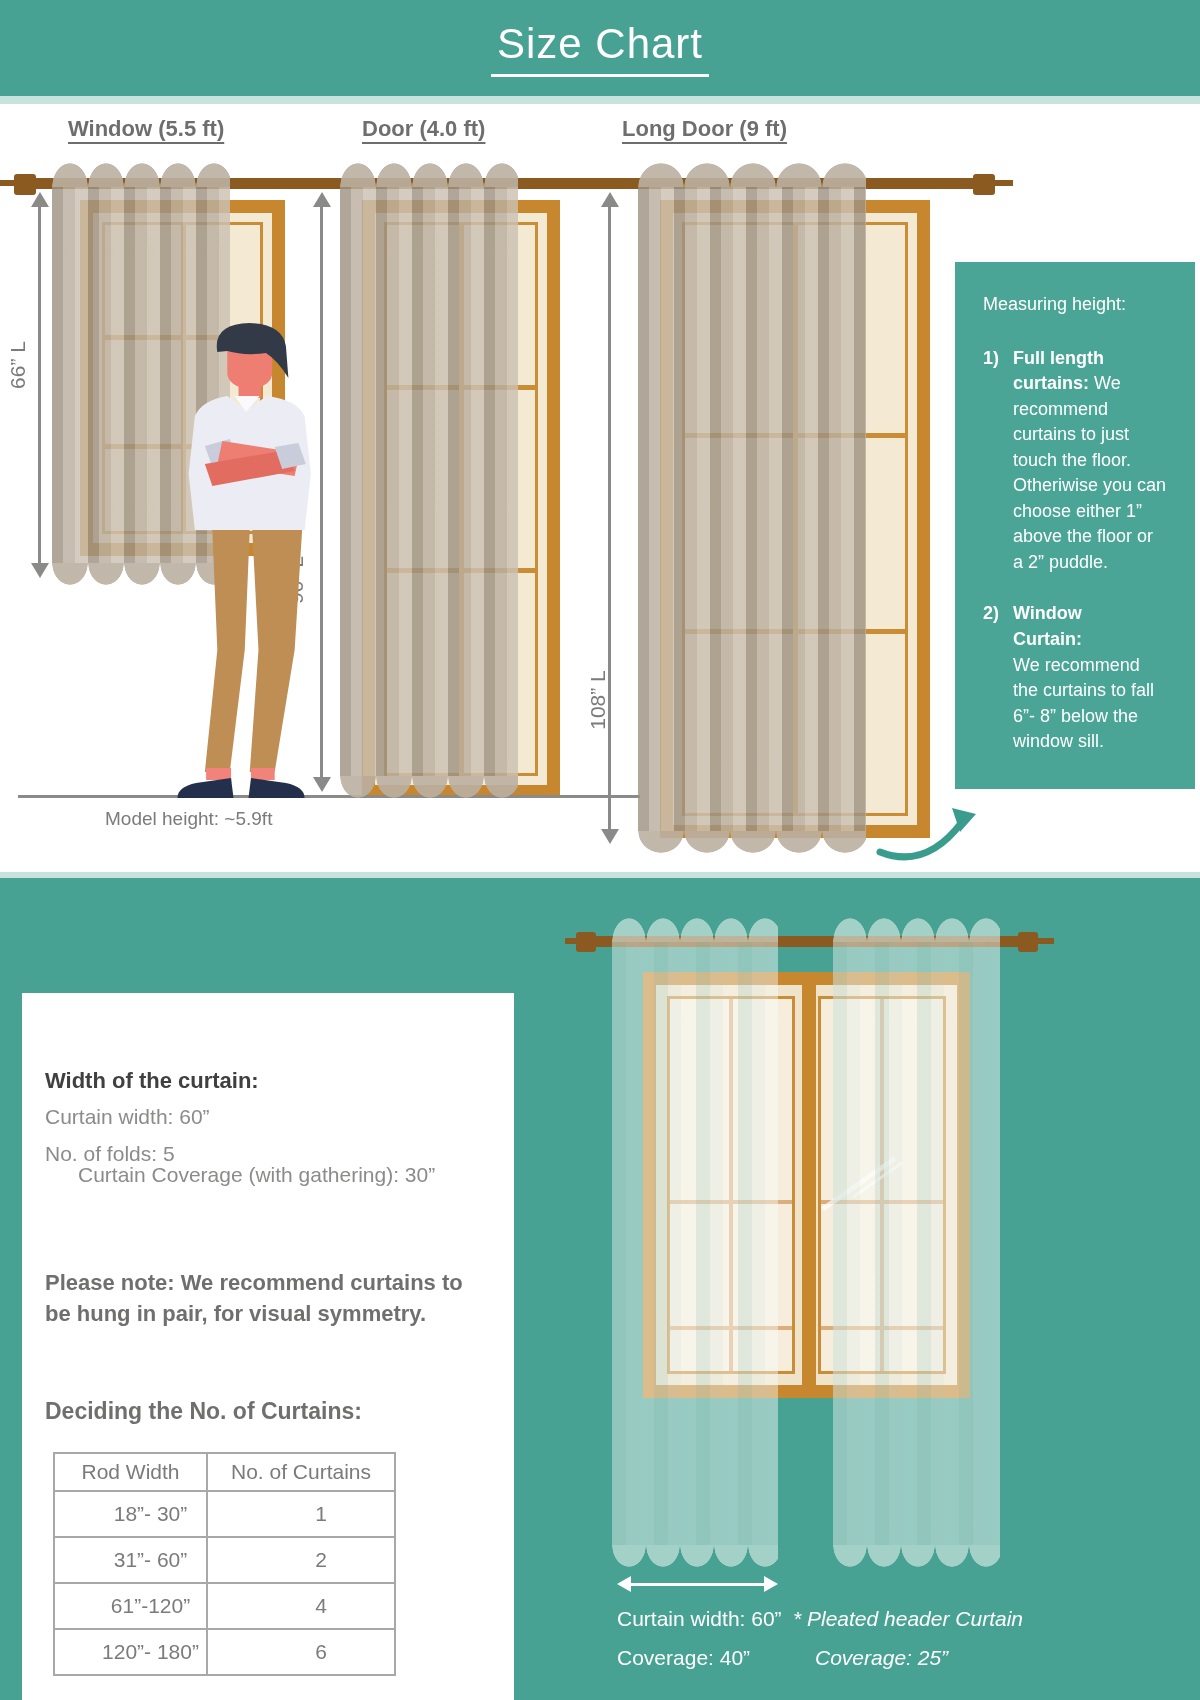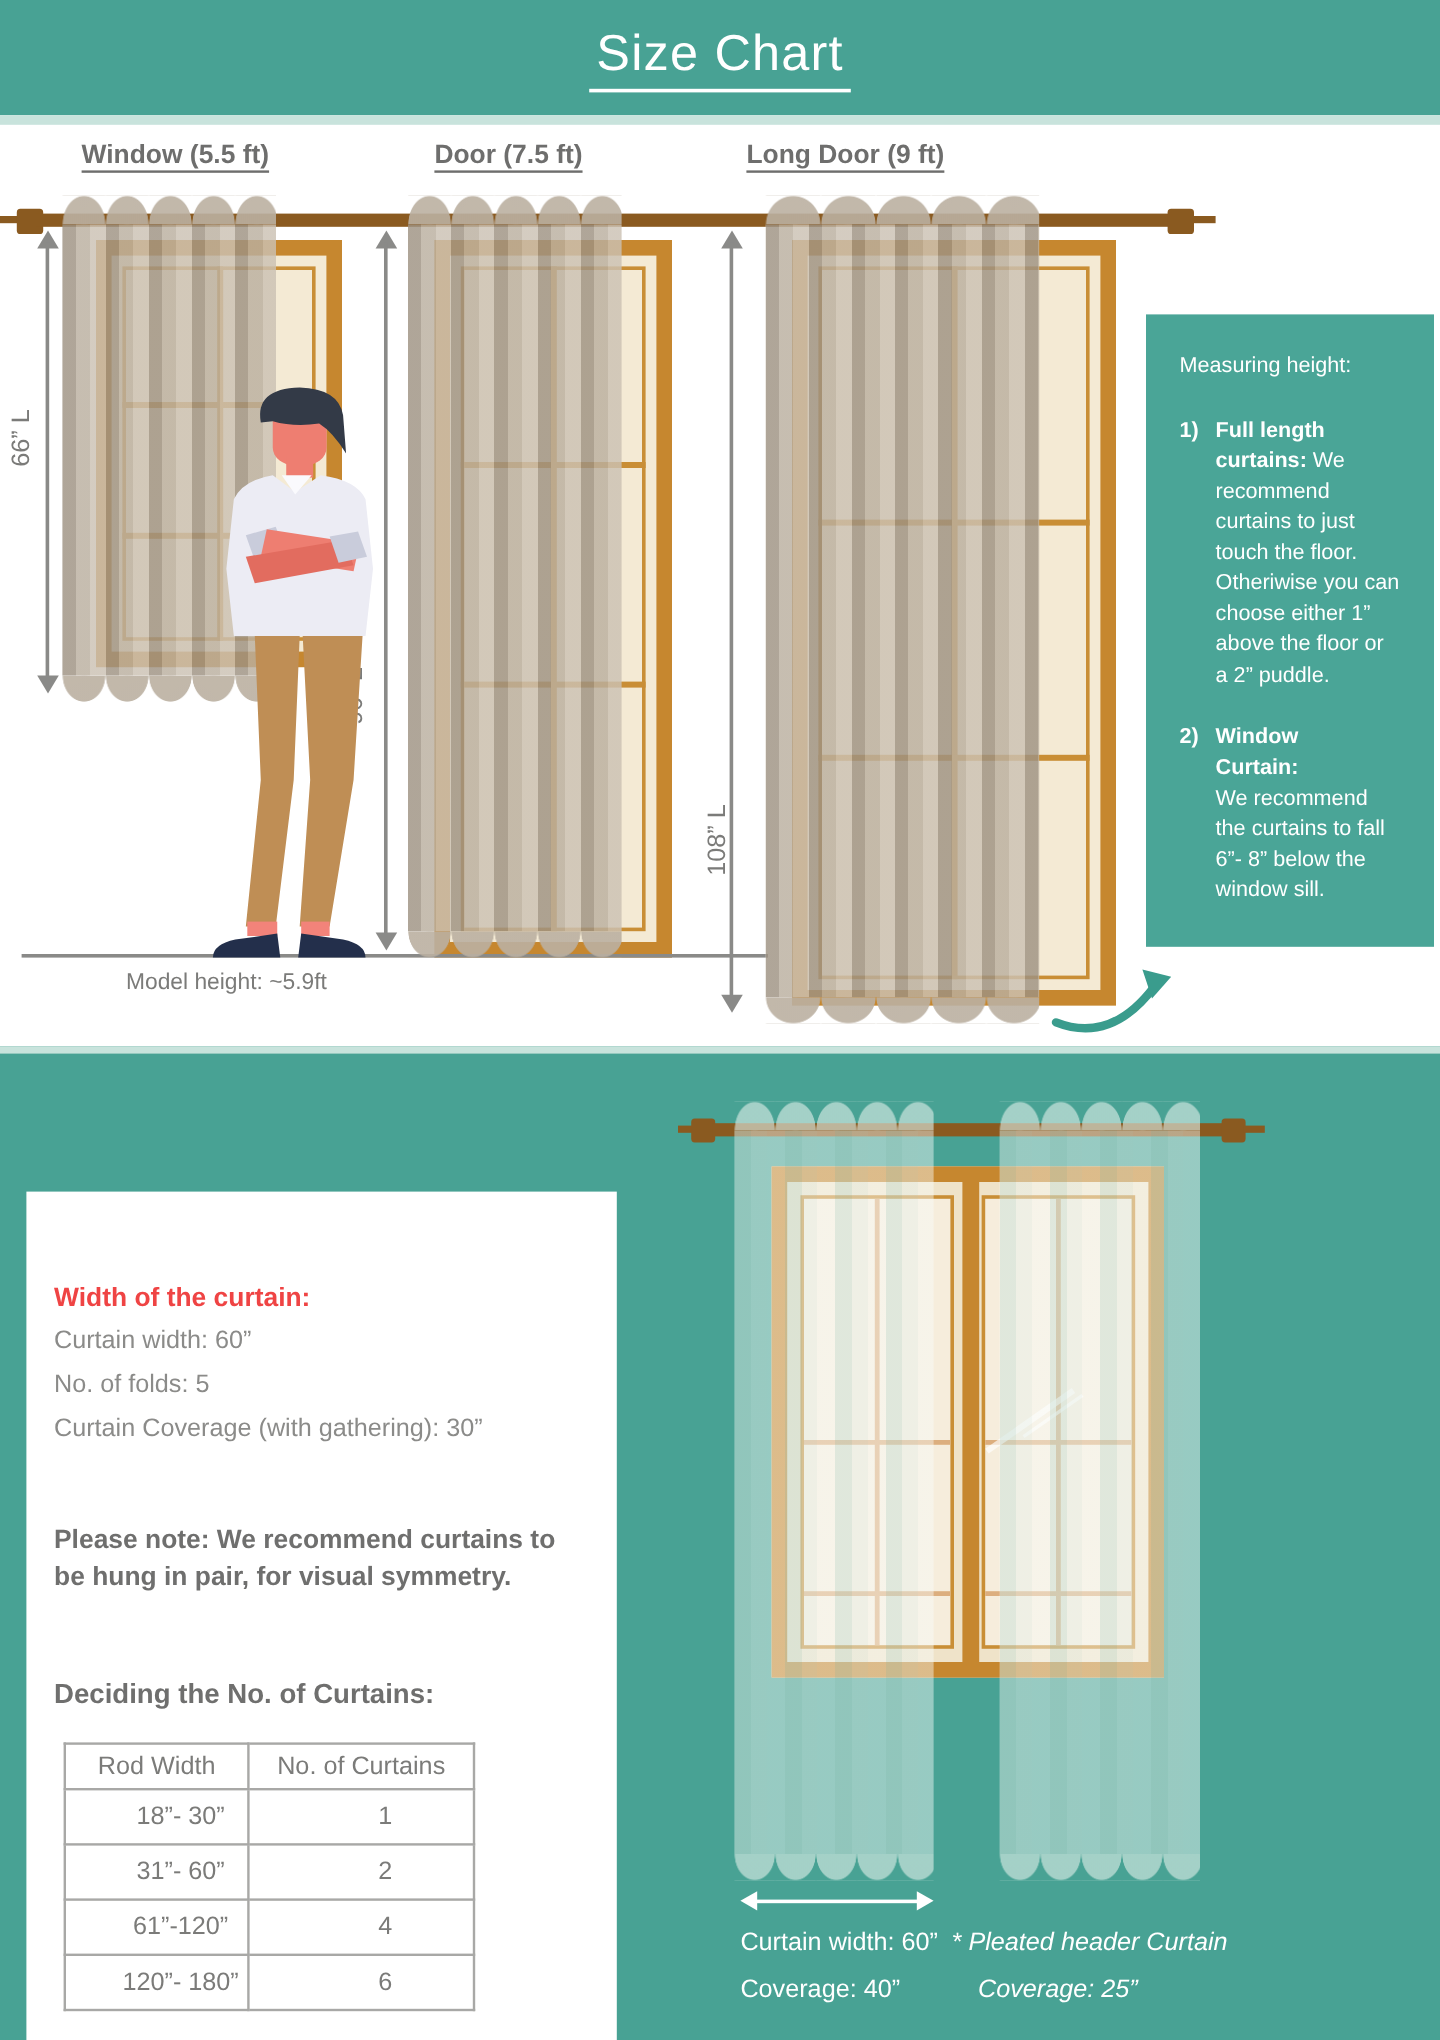--- a/index.html
+++ b/index.html
@@ -55,21 +55,21 @@
   .mh-item .num{width:30px;flex:none;font-weight:bold;}
   .mh-item .txt{width:155px;}
   .mh-item .txt b{font-weight:bold;}
   .blk{display:block;}
   
   .bottom-band{position:absolute;left:0;top:872px;width:1200px;height:828px;background:#48A294;}
   .bottom-edge{position:absolute;left:0;top:872px;width:1200px;height:6px;background:#C8E3DC;}
   .bottom-heading{position:absolute;left:33px;top:928px;margin:0;color:#fff;font-size:27px;font-weight:bold;
       text-decoration:underline;text-underline-offset:7px;text-decoration-thickness:3px;z-index:6;}
   .info-box{position:absolute;left:22px;top:993px;width:492px;height:707px;background:#fff;z-index:6;}
-  .ib-sub{position:absolute;left:23px;top:75px;color:#ef4444;font-size:22px;font-weight:bold;}
+  .ib-sub{position:absolute;left:23px;top:75px;color:#404040;font-size:22px;font-weight:bold;}
   .ib-line{position:absolute;left:23px;color:#8B8B89;font-size:21px;}
   .ib-note{position:absolute;left:23px;top:275px;width:430px;color:#6F6F6E;font-size:22px;font-weight:bold;line-height:1.4;}
   .ib-ttitle{position:absolute;left:23px;top:405px;color:#6F6F6E;font-size:23px;font-weight:bold;}
   .ib-table{position:absolute;left:31px;top:459px;border-collapse:collapse;}
   .ib-table td,.ib-table th{border:2px solid #A8A8A6;color:#7B7B79;font-weight:400;
       font-size:21px;text-align:center;padding:0;}
   .ib-table th{width:151px;height:36px;}
   .ib-table th+th{width:186px;}
   .ib-table td{height:44px;padding-left:40px;}
   
@@ -95,21 +95,21 @@
 </head>
 <body>
 
 <div class="page">
 
   <div class="band"></div>
   <div class="band-edge"></div>
   <h1 class="page-title"><span>Size Chart</span></h1>
 
   <div class="col-label" style="left:68px;text-decoration:underline;">Window (5.5 ft)</div>
-  <div class="col-label" style="left:362px;">Door (7.5 ft)</div>
+  <div class="col-label" style="left:362px;">Door (4.0 ft)</div>
   <div class="col-label" style="left:622px;">Long Door (9 ft)</div>
 
   <div class="frame" style="left:80px;top:200px;width:205px;height:356px;">
     <div class="inner"></div>
     <div class="vmul"></div>
     <div class="hmul" style="top:37%;"></div>
     <div class="hmul" style="top:70%;"></div>
   </div>
   <div class="frame" style="left:362px;top:200px;width:198px;height:598px;">
     <div class="inner"></div>
@@ -212,21 +212,21 @@
     <polygon points="84,6 108,12 92,30" fill="#3A9C8D"></polygon>
   </svg>
 
   <div class="bottom-band"></div>
   <div class="bottom-edge"></div>
 
   <div class="info-box">
     <div class="ib-sub">Width of the curtain:</div>
     <div class="ib-line" style="top:112px;">Curtain width: 60”</div>
     <div class="ib-line" style="top:149px;">No. of folds: 5</div>
-    <div class="ib-line" style="top:186px;">Curtain Coverage (with gathering): 30”</div>
+    <div class="ib-line" style="top:170px;margin-left:33px;">Curtain Coverage (with gathering): 30”</div>
     <div class="ib-note">Please note: We recommend curtains to be hung in pair, for visual symmetry.</div>
     <div class="ib-ttitle">Deciding the No. of Curtains:</div>
     <table class="ib-table">
       <tbody>
           <tr>
         <th>Rod Width</th>
         <th>No. of Curtains</th>
       </tr>
       <tr>
         <td>18”- 30”</td>

